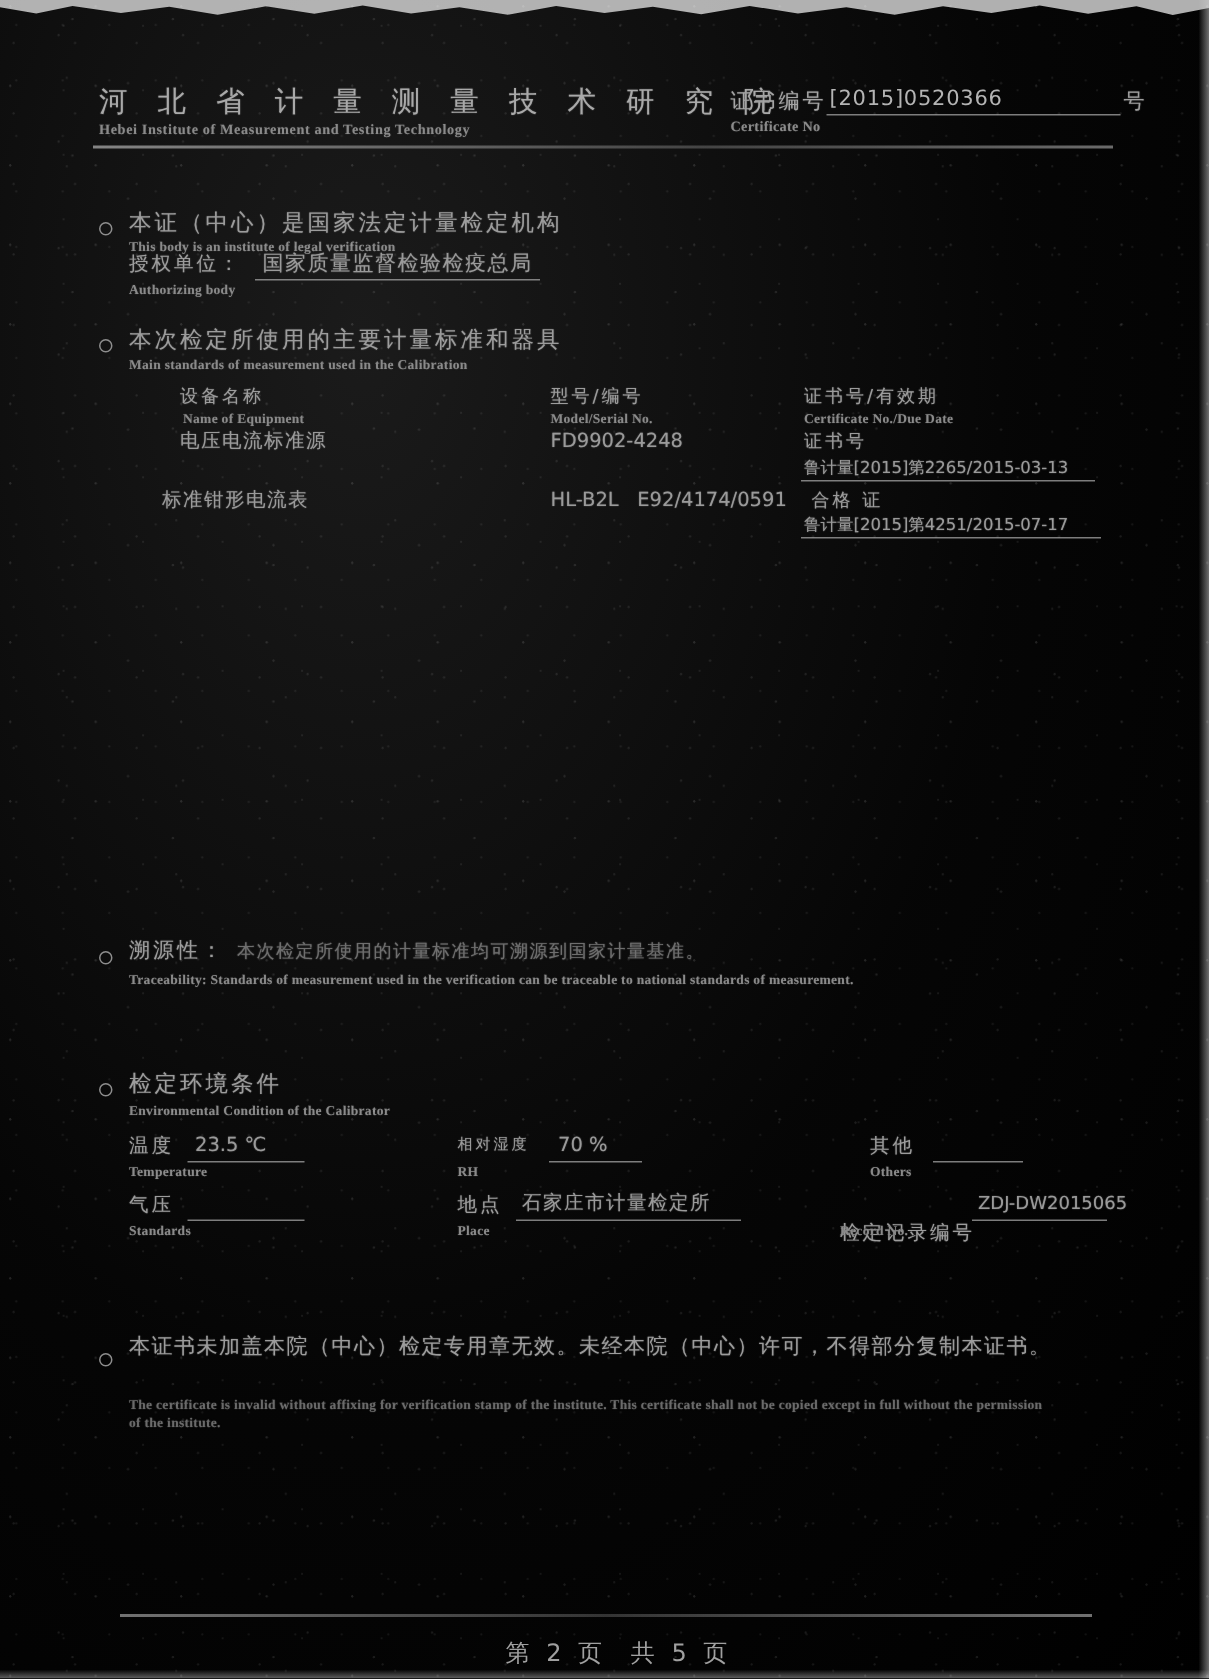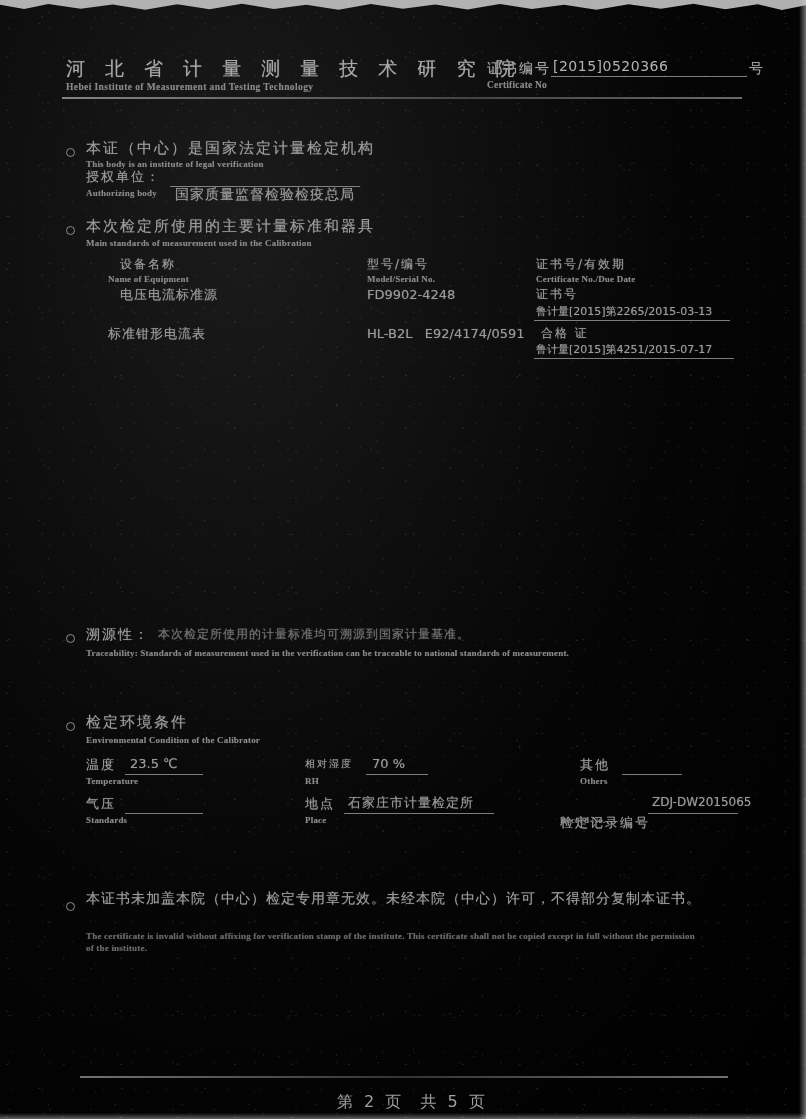--- a/index.html
+++ b/index.html
@@ -173,30 +173,30 @@
   <div class="t cn" id="cert-suffix">号</div>
   <div class="ul" style="left:551px; top:76px; width:196px;"></div>
 
   <div id="hdr-rule"></div>
 
   <div class="bullet" style="left:66px; top:148px;"></div>
   <div class="t cn" style="left:86px; top:140px; font-size:15px;">本证（中心）是国家法定计量检定机构</div>
   <div class="t en" style="left:86px; top:159px;">This body is an institute of legal verification</div>
 
   <div class="t cn" style="left:86px; top:170px; font-size:13px;">授权单位：</div>
-  <div class="t hand" style="left:175px; top:168px; font-size:14px; letter-spacing:1px;margin-top:18px;">国家质量监督检验检疫总局</div>
+  <div class="t hand" style="left:175px; top:168px; font-size:14px; letter-spacing:1px;">国家质量监督检验检疫总局</div>
   <div class="ul" style="left:170px; top:186px; width:190px;"></div>
   <div class="t en" style="left:86px; top:188px;">Authorizing body</div>
 
   <div class="bullet" style="left:66px; top:226px;"></div>
   <div class="t cn" style="left:86px; top:218px; font-size:15px;">本次检定所使用的主要计量标准和器具</div>
   <div class="t en" style="left:86px; top:238px;">Main standards of measurement used in the Calibration</div>
 
   <div class="t cn" style="left:120px; top:258px; font-size:12px;">设备名称</div>
-  <div class="t en" style="left:108px; top:274px;">Name of Equipment</div>
+  <div class="t en" style="left:122px; top:274px;">Name of Equipment</div>
 
   <div class="t cn" style="left:367px; top:258px; font-size:12px;">型号/编号</div>
   <div class="t en" style="left:367px; top:274px;">Model/Serial No.</div>
 
   <div class="t cn" style="left:536px; top:258px; font-size:12px;">证书号/有效期</div>
   <div class="t en" style="left:536px; top:274px;">Certificate No./Due Date</div>
 
   <div class="t hand" style="left:120px; top:288px; font-size:13px; letter-spacing:1px;">电压电流标准源</div>
   <div class="t hand" style="left:367px; top:288px; font-size:13px;">FD9902-4248</div>
   <div class="t cn" style="left:536px; top:288px; font-size:12px;">证书号</div>

